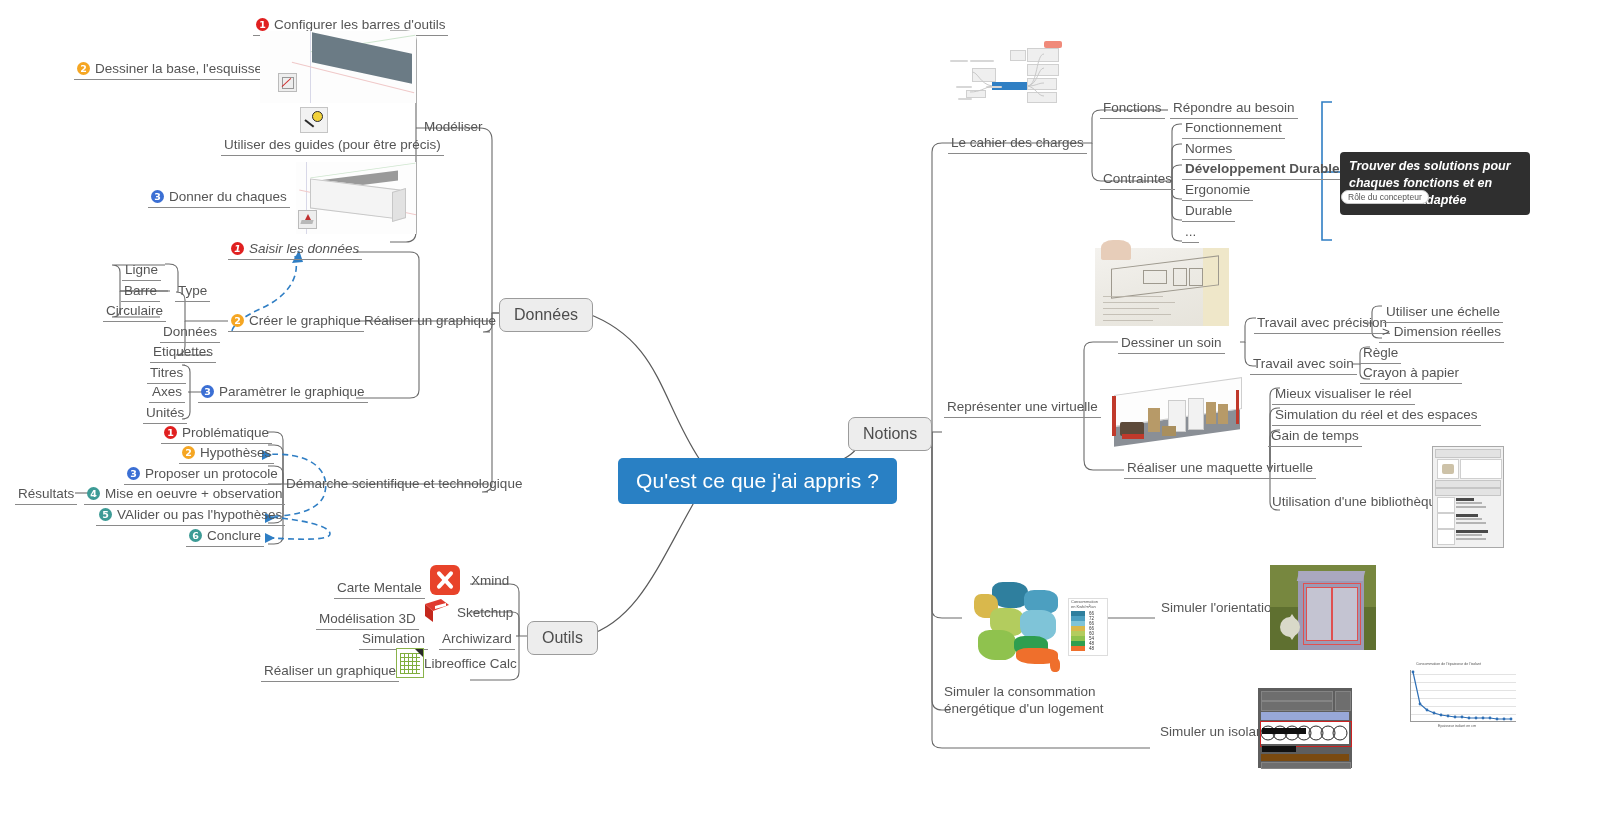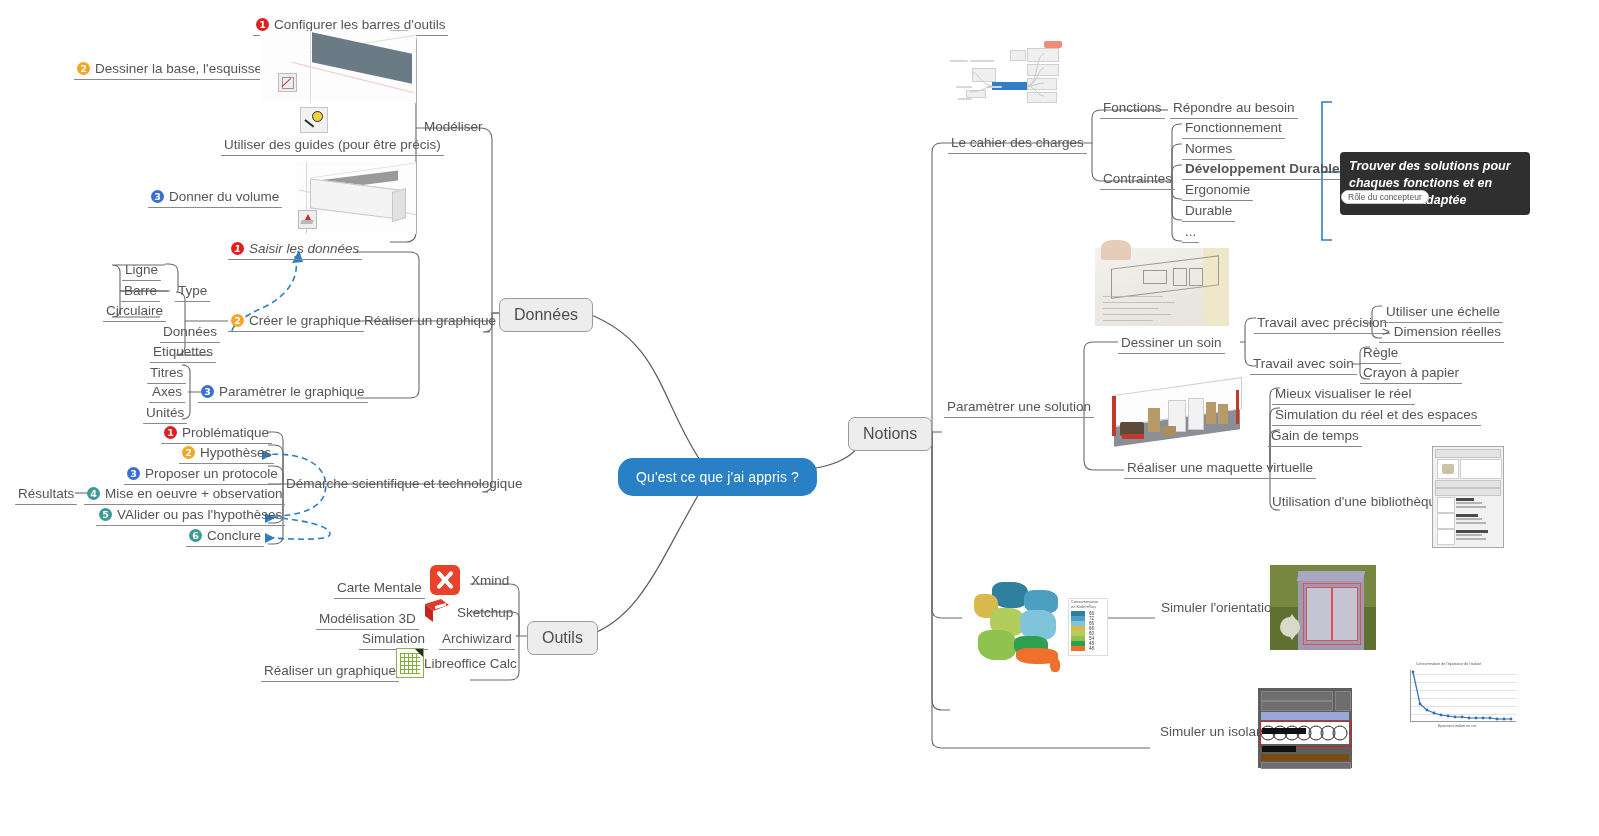--- a/index.html
+++ b/index.html
@@ -7,22 +7,22 @@
        font-family:"Liberation Sans","DejaVu Sans",sans-serif;color:#4a4a4a;}
   #canvas{position:absolute;inset:0;}
   svg.wires{position:absolute;left:0;top:0;width:1599px;height:836px;pointer-events:none;}
 
   
   .n{position:absolute;white-space:nowrap;font-size:13.5px;color:#555;line-height:1.25;}
   .n.u{border-bottom:1.3px solid #8a8a8a;padding:0 3px 1px 3px;}
   .n.w{white-space:normal;}
 
   
-  .central{position:absolute;background:#2980c4;color:#fff;border-radius:15px;
-           font-size:14px;padding:11px 18px;white-space:nowrap;letter-spacing:.1px;}
+  .central{position:absolute;background:#2980c4;color:#fff;border-radius:5px;
+           font-size:21px;padding:11px 18px;white-space:nowrap;letter-spacing:.1px;}
   
   .pill{position:absolute;background:#ededed;border:1px solid #9b9b9b;border-radius:7px;
         font-size:16px;color:#4d4d4d;padding:7px 14px;white-space:nowrap;}
 
   
   .badge{display:inline-block;width:13px;height:13px;border-radius:50%;color:#fff;
          font-size:9.5px;line-height:13px;text-align:center;vertical-align:1px;
          margin-right:5px;font-weight:bold;font-family:"DejaVu Sans",sans-serif;}
   .b1{background:#e02020;} .b2{background:#f5a623;} .b3{background:#3b6fd4;}
   .b4,.b5,.b6{background:#3d9b96;}
@@ -236,21 +236,21 @@
     <span class="badge b1">1</span><span>Configurer les barres d'outils</span>
   </div>
 
   <div class="n u" style="left:74px;top:61px;">
     <span class="badge b2">2</span><span>Dessiner la base, l'esquisse en 2D</span>
   </div>
 
   <div class="n u" style="left:221px;top:137px;">Utiliser des guides (pour être précis)</div>
 
   <div class="n u" style="left:148px;top:189px;">
-    <span class="badge b3">3</span><span>Donner du volume</span>
+    <span class="badge b3">3</span><span>Donner du chaques</span>
   </div>
 
   <div class="su" style="left:260px;top:31px;width:156px;height:72px;">
     <div class="axb" style="left:50px;top:0;height:72px;"></div>
     <div class="axg" style="left:50px;top:12px;width:106px;transform:rotate(-9deg);"></div>
     <div class="axr" style="left:30px;top:46px;width:126px;transform:rotate(14deg);"></div>
     <div class="slab" style="left:52px;top:12px;width:100px;height:30px;"></div>
     <div class="tool" style="left:18px;top:42px;">
       <div style="position:absolute;left:3px;top:3px;width:10px;height:10px;border:1px solid #999;"></div>
       <div style="position:absolute;left:3px;top:12px;width:12px;height:1.2px;background:#d03030;transform:rotate(-42deg);transform-origin:left;"></div>
@@ -383,21 +383,21 @@
         <path d="M48 48 C 36 46 34 34 28 34"></path>
         <path d="M48 48 C 40 50 36 54 26 54"></path>
         <path d="M84 48 C 94 46 92 16 100 16"></path>
         <path d="M84 48 C 94 46 94 30 100 30"></path>
         <path d="M84 48 C 92 48 94 45 100 45"></path>
         <path d="M84 48 C 92 50 94 58 100 58"></path>
       </g>
     </svg>
   </div>
 
-  <div class="n u" style="left:944px;top:399px;">Paramètrer une solution</div>
+  <div class="n u" style="left:944px;top:399px;">Représenter une virtuelle</div>
   <div class="n u" style="left:1118px;top:335px;">Dessiner un soin</div>
   <div class="n u" style="left:1254px;top:315px;">Travail avec précision</div>
   <div class="n u" style="left:1383px;top:304px;">Utiliser une échelle</div>
   <div class="n u" style="left:1379px;top:324px;">&gt; Dimension réelles</div>
   <div class="n u" style="left:1250px;top:356px;">Travail avec soin</div>
   <div class="n u" style="left:1360px;top:345px;">Règle</div>
   <div class="n u" style="left:1352px;top:365px;margin-left:8px;">Crayon à papier</div>
 
   <div class="n u" style="left:1124px;top:460px;">Réaliser une maquette virtuelle</div>
   <div class="n u" style="left:1272px;top:386px;">Mieux visualiser le réel</div>
@@ -449,20 +449,21 @@
     <div class="cell" style="left:4px;top:66px;width:16px;height:14px;"></div>
     <div class="txb" style="left:23px;top:67px;width:22px;"></div>
     <div class="tx" style="left:23px;top:71px;width:26px;"></div>
     <div class="tx" style="left:23px;top:75px;width:30px;"></div>
     <div class="cell" style="left:4px;top:82px;width:16px;height:14px;"></div>
     <div class="txb" style="left:23px;top:83px;width:32px;"></div>
     <div class="tx" style="left:23px;top:87px;width:26px;"></div>
     <div class="tx" style="left:23px;top:91px;width:30px;"></div>
   </div>
 
+  <div class="n w" style="left:944px;top:684px;width:200px;">Simuler la consommation énergétique d'un logement</div>
   <div class="n" style="left:1161px;top:600px;">Simuler l'orientation</div>
   <div class="n" style="left:1160px;top:724px;">Simuler un isolant</div>
 
   <div class="fmap" style="left:962px;top:578px;width:146px;height:100px;">
     <div class="rg" style="left:30px;top:4px;width:36px;height:26px;background:#2f7f9e;"></div>
     <div class="rg" style="left:62px;top:12px;width:34px;height:24px;background:#4c9fc0;"></div>
     <div class="rg" style="left:12px;top:16px;width:24px;height:24px;background:#d9b84c;"></div>
     <div class="rg" style="left:28px;top:30px;width:34px;height:28px;background:#b3cc5e;"></div>
     <div class="rg" style="left:58px;top:32px;width:36px;height:30px;background:#7fc4d8;"></div>
     <div class="rg" style="left:16px;top:52px;width:38px;height:30px;background:#8fc24e;"></div>

